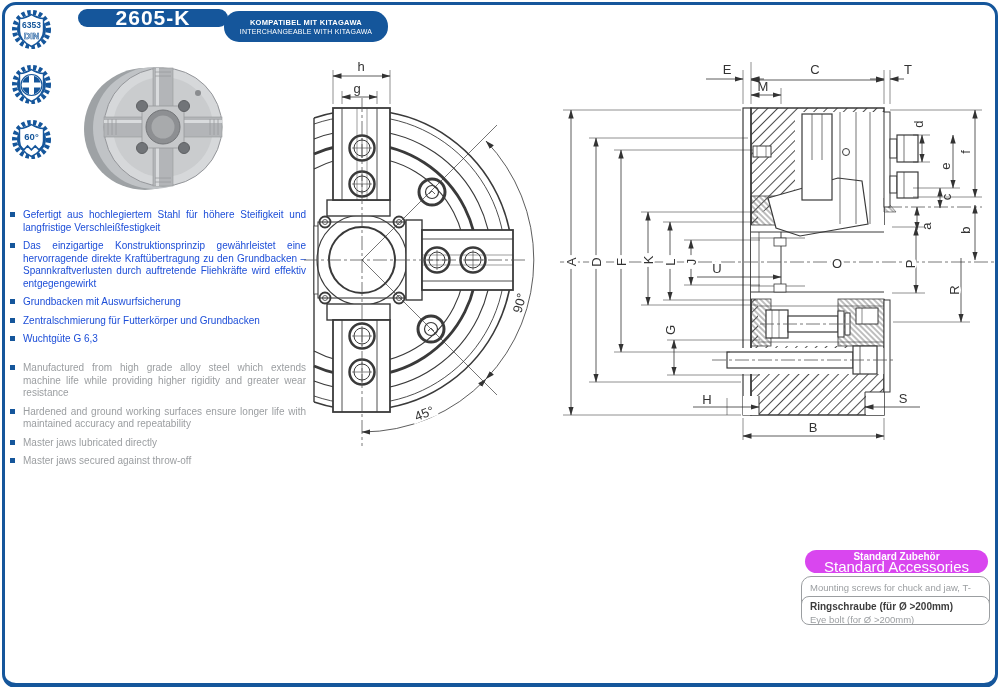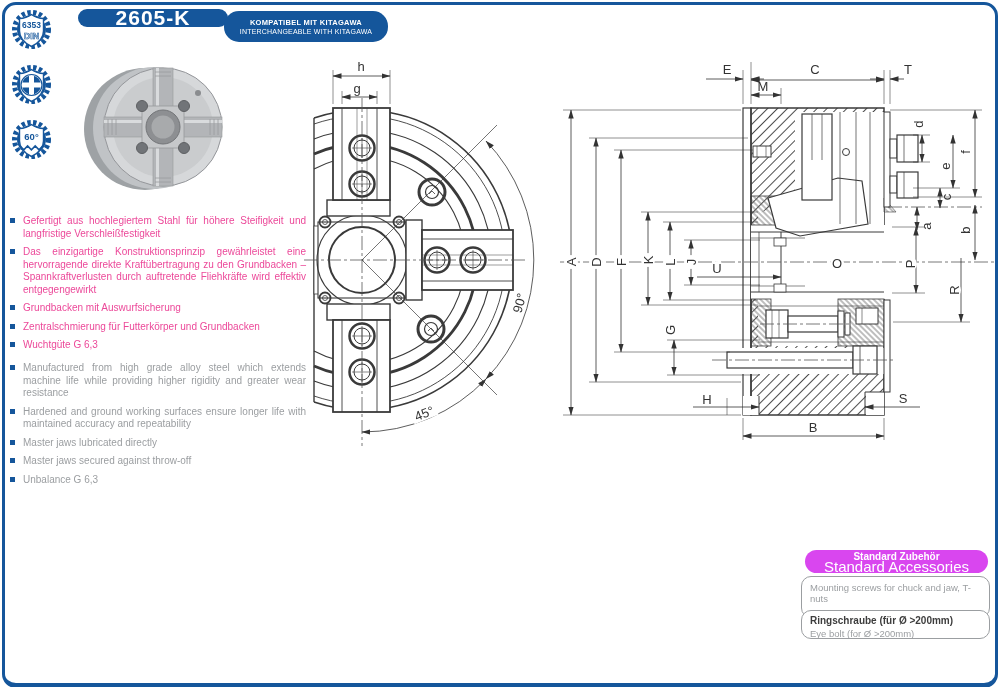--- a/index.html
+++ b/index.html
@@ -11,35 +11,35 @@
   .model-pill{position:absolute;left:78px;top:9px;width:150px;height:18px;background:#15569b;border-radius:17px;color:#fff;
     display:flex;align-items:center;justify-content:center;font-size:21px;font-weight:bold;letter-spacing:1px;}
   .compat-pill{position:absolute;left:224px;top:11px;width:164px;height:31px;background:#15569b;border-radius:15px;color:#fff;
     display:flex;flex-direction:column;align-items:center;justify-content:center;text-align:center;}
   .compat-pill .l1{font-size:7.5px;font-weight:bold;letter-spacing:.3px;}
   .compat-pill .l2{font-size:7px;letter-spacing:.2px;margin-top:1px;}
   
   .photo{position:absolute;left:75px;top:55px;width:165px;height:150px;}
   
   ul.features{position:absolute;left:10px;width:296px;margin:0;padding:0;list-style:none;}
-  ul.features.de{top:215px;color:#ec4899;}
+  ul.features.de{top:209px;color:#1d4ed8;}
   ul.features.en{top:362px;color:#9b9ea1;}
   ul.features li{position:relative;padding-left:13px;margin-bottom:6px;font-size:10px;line-height:12.5px;text-align:justify;}
   ul.features li::before{content:"";position:absolute;left:0;top:3px;width:5px;height:5px;background:#15569b;}
   
   .drawing{position:absolute;left:295px;top:52px;width:705px;height:400px;}
   
   .acc-pill{position:absolute;left:805px;top:550px;width:183px;height:23px;background:#d946ef;border-radius:12px;color:#fff;
     display:flex;flex-direction:column;align-items:center;justify-content:center;text-align:center;}
   .acc-pill .l1{font-size:10px;font-weight:bold;line-height:11px;}
   .acc-pill .l2{font-size:15px;line-height:10px;}
   .acc-box{position:absolute;left:801px;width:189px;border:1.5px solid #9b9ea1;border-radius:10px;background:#fff;
     padding:4px 8px;box-sizing:border-box;}
   .acc-box.b1{top:576px;height:42px;}
-  .acc-box.b2{top:610px;height:29px;}
+  .acc-box.b2{top:596px;height:29px;border-radius:8px;}
   .acc-box .de{font-size:10px;font-weight:bold;color:#3d3d3d;line-height:11.5px;}
   .acc-box .en{font-size:9.5px;color:#9b9ea1;line-height:11px;margin-top:1px;}
   svg text{font-family:"Liberation Sans",sans-serif;}
 </style>
 </head>
 <body>
 
 <div class="frame"></div>
 
 <div class="badges">
@@ -102,21 +102,20 @@
   <li>Grundbacken mit Auswurfsicherung</li>
   <li>Zentralschmierung für Futterkörper und Grundbacken</li>
   <li>Wuchtgüte G 6,3</li>
 </ul>
 
 <ul class="features en">
   <li>Manufactured from high grade alloy steel which extends machine life while providing higher rigidity and greater wear resistance</li>
   <li>Hardened and ground working surfaces ensure longer life with maintained accuracy and repeatability</li>
   <li>Master jaws lubricated directly</li>
   <li>Master jaws secured against throw-off</li>
-  <li>Unbalance G 6,3</li>
 </ul>
 
 <svg class="drawing" viewBox="295 52 705 400">
   <defs>
     <pattern id="h1" patternUnits="userSpaceOnUse" width="7" height="7" patternTransform="rotate(45)">
       <path d="M3.5,0 V7" stroke="#4d4d4d" stroke-width="1"></path>
     </pattern>
     <pattern id="h2" patternUnits="userSpaceOnUse" width="4" height="4" patternTransform="rotate(-45)">
       <path d="M2,0 V4" stroke="#5a5a5a" stroke-width="0.8"></path>
     </pattern>

